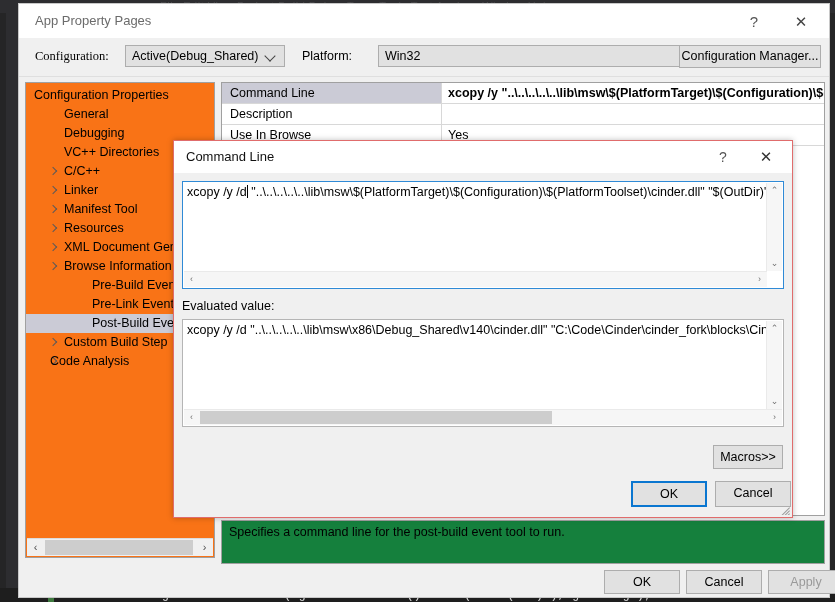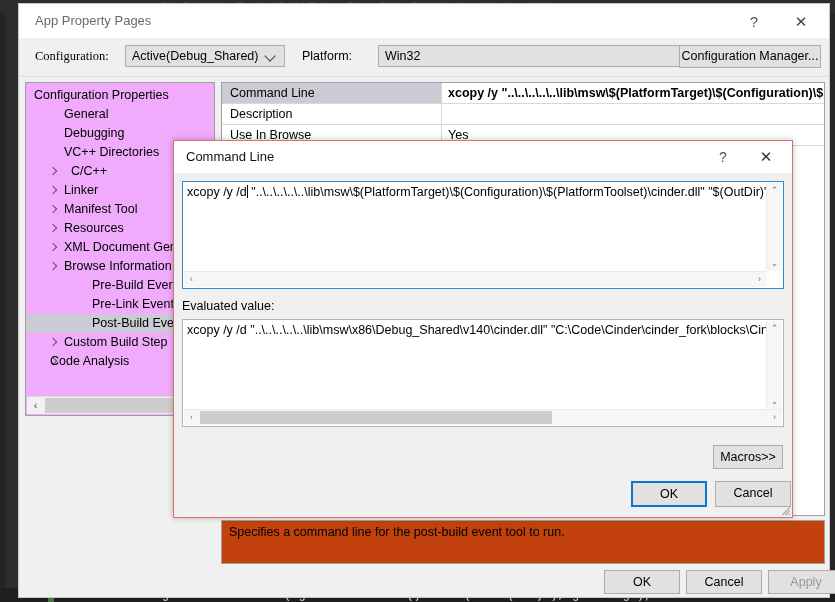--- a/index.html
+++ b/index.html
@@ -168,22 +168,22 @@
     position: absolute;
     left: 0; top: 72px;
     width: 810px; height: 1px;
     background: #dfdfdf;
   }
 
   
   .treepanel {
     position: absolute;
     left: 6px; top: 78px;
-    width: 190px; height: 334px;
-    background: #f0abfc;
+    width: 190px; height: 476px;
+    background: #f97316;
     border: 1px solid #a0a0a0;
     box-sizing: border-box;
     overflow: hidden;
   }
   .tree {
     position: absolute;
     left: 0; top: 3px;
     width: 188px;
   }
   .tnode {
@@ -285,21 +285,21 @@
     box-sizing: border-box;
     overflow: hidden;
   }
   .grow.sel .gval { font-weight: bold; }
 
   
   .descbox {
     position: absolute;
     left: 202px; top: 516px;
     width: 604px; height: 44px;
-    background: #c2410c;
+    background: #15803d;
     border: 1px solid #a0a0a0;
     box-sizing: border-box;
   }
   .descbox .dtext {
     position: absolute; left: 7px; top: 4px;
     font-size: 12.5px; color: #000;
   }
 
   
   .btn {
@@ -491,21 +491,21 @@
             <span class="tlabel" style="left: 38px;">General</span>
           </div>
           <div class="tnode">
             <span class="tlabel" style="left: 38px;">Debugging</span>
           </div>
           <div class="tnode">
             <span class="tlabel" style="left: 38px;">VC++ Directories</span>
           </div>
           <div class="tnode">
             <span class="exp closed" style="left: 22px;"></span>
-            <span class="tlabel" style="left: 38px; margin-left: 7px;">C/C++</span>
+            <span class="tlabel" style="left: 38px;">C/C++</span>
           </div>
           <div class="tnode">
             <span class="exp closed" style="left: 22px;"></span>
             <span class="tlabel" style="left: 38px;">Linker</span>
           </div>
           <div class="tnode">
             <span class="exp closed" style="left: 22px;"></span>
             <span class="tlabel" style="left: 38px;">Manifest Tool</span>
           </div>
           <div class="tnode">

